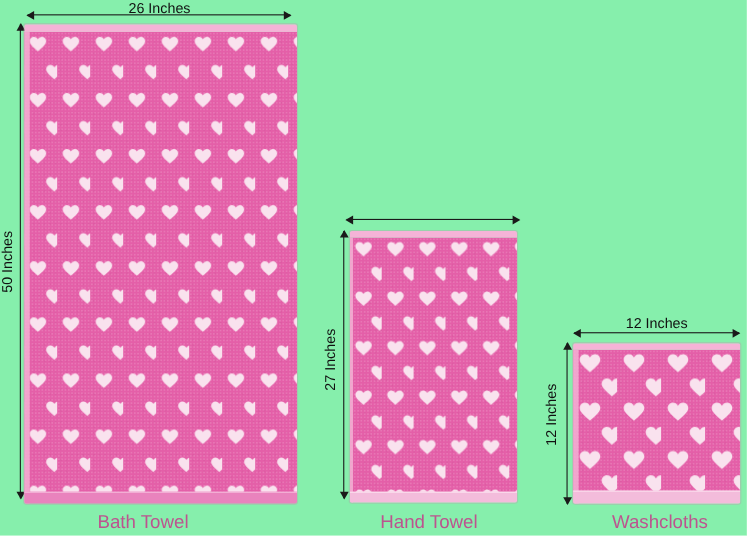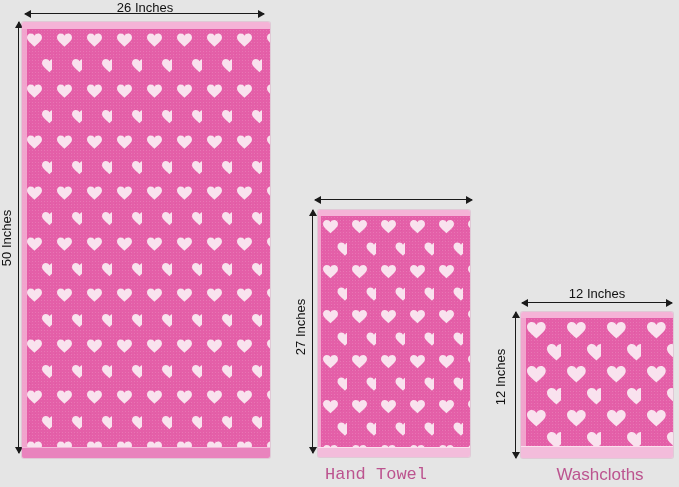--- a/index.html
+++ b/index.html
@@ -1,17 +1,17 @@
 <!DOCTYPE html>
 <html><head>
 <meta charset="utf-8">
 <style>
   html,body{margin:0;padding:0;background:#ffffff;}
   .canvas{
-    position:relative;width:679px;height:487px;background:#e5e5e5;overflow:hidden;
+    position:relative;width:679px;height:487px;background:#86efac;overflow:hidden;
     font-family:"Liberation Sans", sans-serif;
   }
   
   .dim-label{
     position:absolute;font-size:13px;color:#111111;text-align:center;
     line-height:14px;white-space:nowrap;
   }
   .dim-label-v{
     position:absolute;width:100px;font-size:13px;color:#111111;text-align:center;
     line-height:14px;white-space:nowrap;transform:rotate(-90deg);transform-origin:center;
@@ -72,20 +72,21 @@
           </pattern>
         </defs>
         <rect x="0" y="0" width="248" height="419" fill="url(#hp-bath)"></rect>
       </svg>
     </div>
     <div class="band-top" style="height:7px;"></div>
     <div class="band-left" style="top:7px;width:5px;"></div>
     <div class="hem hem-bath" style="height:10px;"></div>
   </div>
 
+  <div class="caption" style="left:22px;width:216px;">Bath Towel</div>
 
   <div class="arrow-h" style="left:315px;top:199px;width:157px;">
     <span class="ah-l"></span>
     <span class="ah-r"></span>
   </div>
   <div class="dim-label-v" style="left:251px;top:320px;">27 Inches</div>
   <div class="arrow-v" style="left:312px;top:210px;height:243px;">
     <span class="av-t"></span>
     <span class="av-b"></span>
   </div>
@@ -100,21 +101,21 @@
           </pattern>
         </defs>
         <rect x="0" y="0" width="152" height="232" fill="url(#hp-hand)"></rect>
       </svg>
     </div>
     <div class="band-top" style="height:6px;"></div>
     <div class="band-left" style="top:6px;width:3px;"></div>
     <div class="hem hem-light" style="height:9px;"></div>
   </div>
 
-  <div class="caption" style="left:304px;width:144px;font-family:Liberation Mono, monospace;">Hand Towel</div>
+  <div class="caption" style="left:318px;width:144px;">Hand Towel</div>
 
   <div class="dim-label" style="left:521px;top:287px;width:152px;">12 Inches</div>
   <div class="arrow-h" style="left:522px;top:302px;width:150px;">
     <span class="ah-l"></span>
     <span class="ah-r"></span>
   </div>
   <div class="dim-label-v" style="left:451px;top:370px;">12 Inches</div>
   <div class="arrow-v" style="left:515px;top:312px;height:146px;">
     <span class="av-t"></span>
     <span class="av-b"></span>

